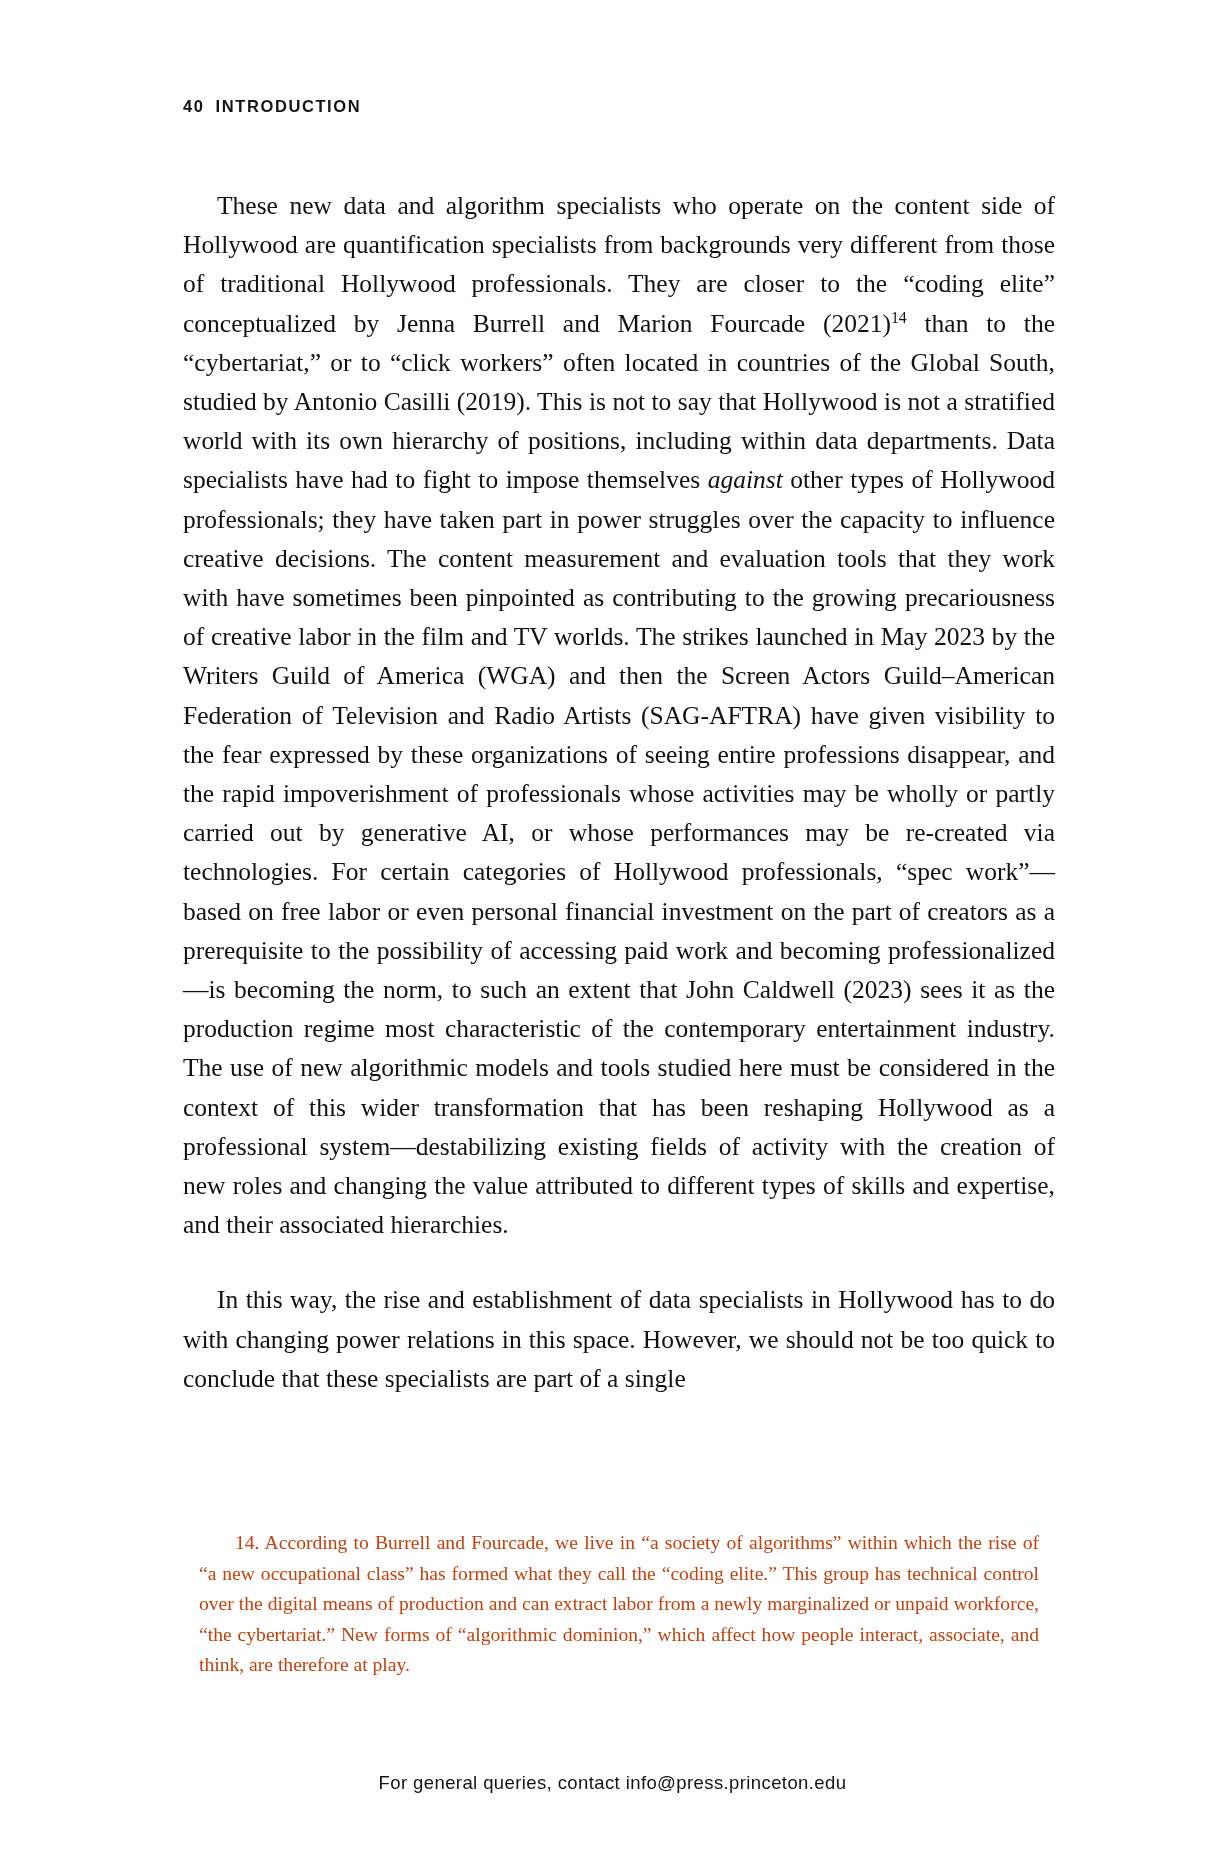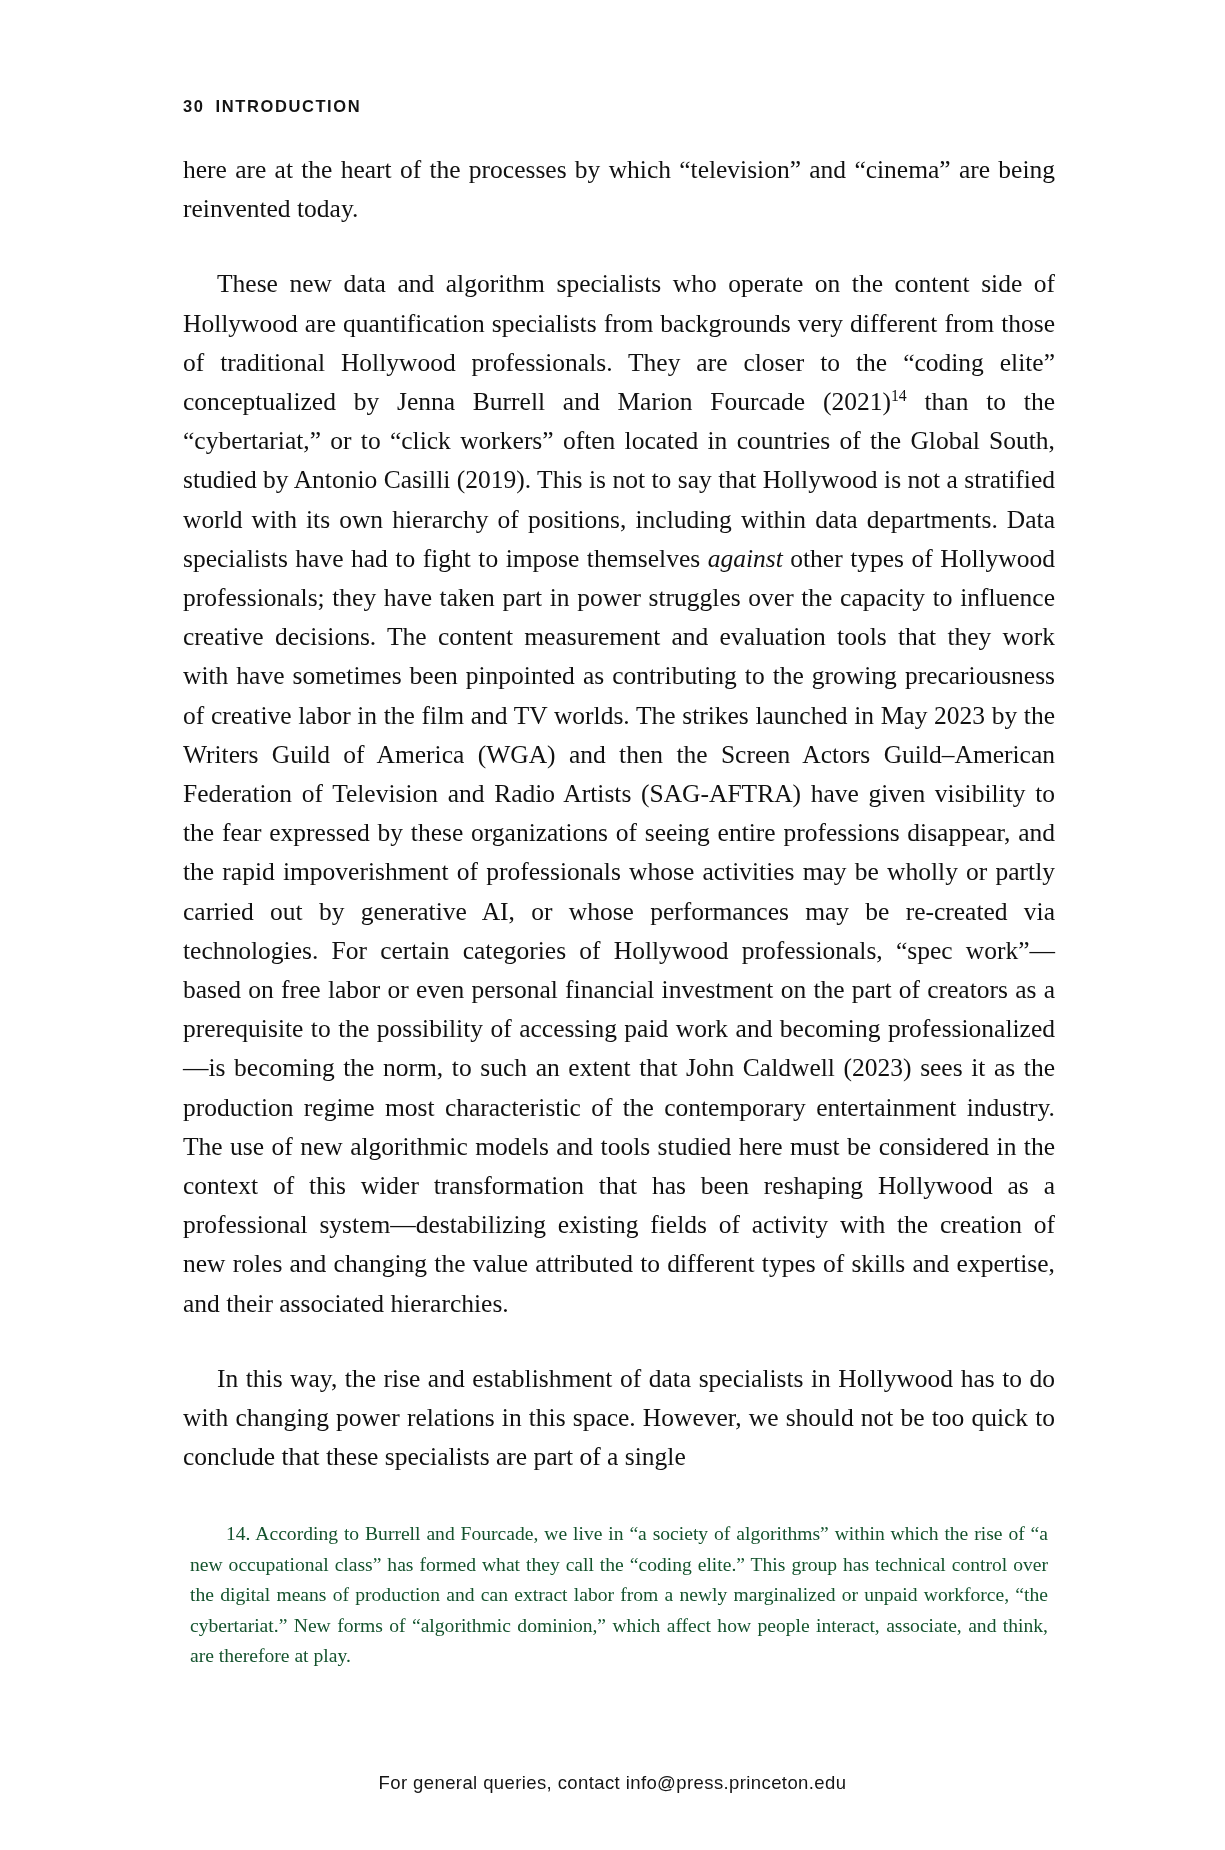--- a/index.html
+++ b/index.html
@@ -85,25 +85,25 @@
   }
 
   
   .footnote {
     position: absolute;
     left: 183px;
     top: 1512px;
     width: 872px;
   }
   .footnote p {
-    margin: 7px;
+    margin: 16px;
     font-size: 19.6px;
     line-height: 30.5px;
     text-align: justify;
-    color: #14532d;
+    color: #c2410c;
     text-indent: 36px;
   }
 
   
   .footer {
     position: absolute;
     left: 0;
     right: 0;
     top: 1772px;
     text-align: center;
@@ -113,26 +113,25 @@
     color: #141414;
   }
 </style>
 </head>
 <body>
 
 <div class="page">
 
 
   <div class="running-head">
-    <span class="folio">30</span><span>INTRODUCTION</span>
+    <span class="folio">40</span><span>INTRODUCTION</span>
   </div>
 
   <div class="body-col">
 
-    <p>here are at the heart of the processes by which “television” and “cinema” are being reinvented today.</p>
 
     <p class="indent">
       <span>These new data and algorithm specialists who operate on the content side of Hollywood are quantification specialists from backgrounds very different from those of traditional Hollywood professionals. They are closer to the “coding elite” conceptualized by Jenna Burrell and Marion Fourcade (2021)</span><sup class="fn">14</sup><span> than to the “cybertariat,” or to “click workers” often located in countries of the Global South, studied by Antonio Casilli (2019). This is not to say that Hollywood is not a stratified world with its own hierarchy of positions, including within data departments. Data specialists have had to fight to impose themselves </span><em>against</em><span> other types of Hollywood professionals; they have taken part in power struggles over the capacity to influence creative decisions. The content measurement and evaluation tools that they work with have sometimes been pinpointed as contributing to the growing precariousness of creative labor in the film and TV worlds. The strikes launched in May 2023 by the Writers Guild of America (WGA) and then the Screen Actors Guild–American Federation of Television and Radio Artists (SAG-AFTRA) have given visibility to the fear expressed by these organizations of seeing entire professions disappear, and the rapid impoverishment of professionals whose activities may be wholly or partly carried out by generative AI, or whose performances may be re-created via technologies. For certain categories of Hollywood professionals, “spec work”—based on free labor or even personal financial investment on the part of creators as a prerequisite to the possibility of accessing paid work and becoming professionalized—is becoming the norm, to such an extent that John Caldwell (2023) sees it as the production regime most characteristic of the contemporary entertainment industry. The use of new algorithmic models and tools studied here must be considered in the context of this wider transformation that has been reshaping Hollywood as a professional system—destabilizing existing fields of activity with the creation of new roles and changing the value attributed to different types of skills and expertise, and their associated hierarchies.</span>
     </p>
 
     <p class="indent last-para">In this way, the rise and establishment of data specialists in Hollywood has to do with changing power relations in this space. However, we should not be too quick to conclude that these specialists are part of a single</p>
 
   </div>
 
   <div class="footnote">

